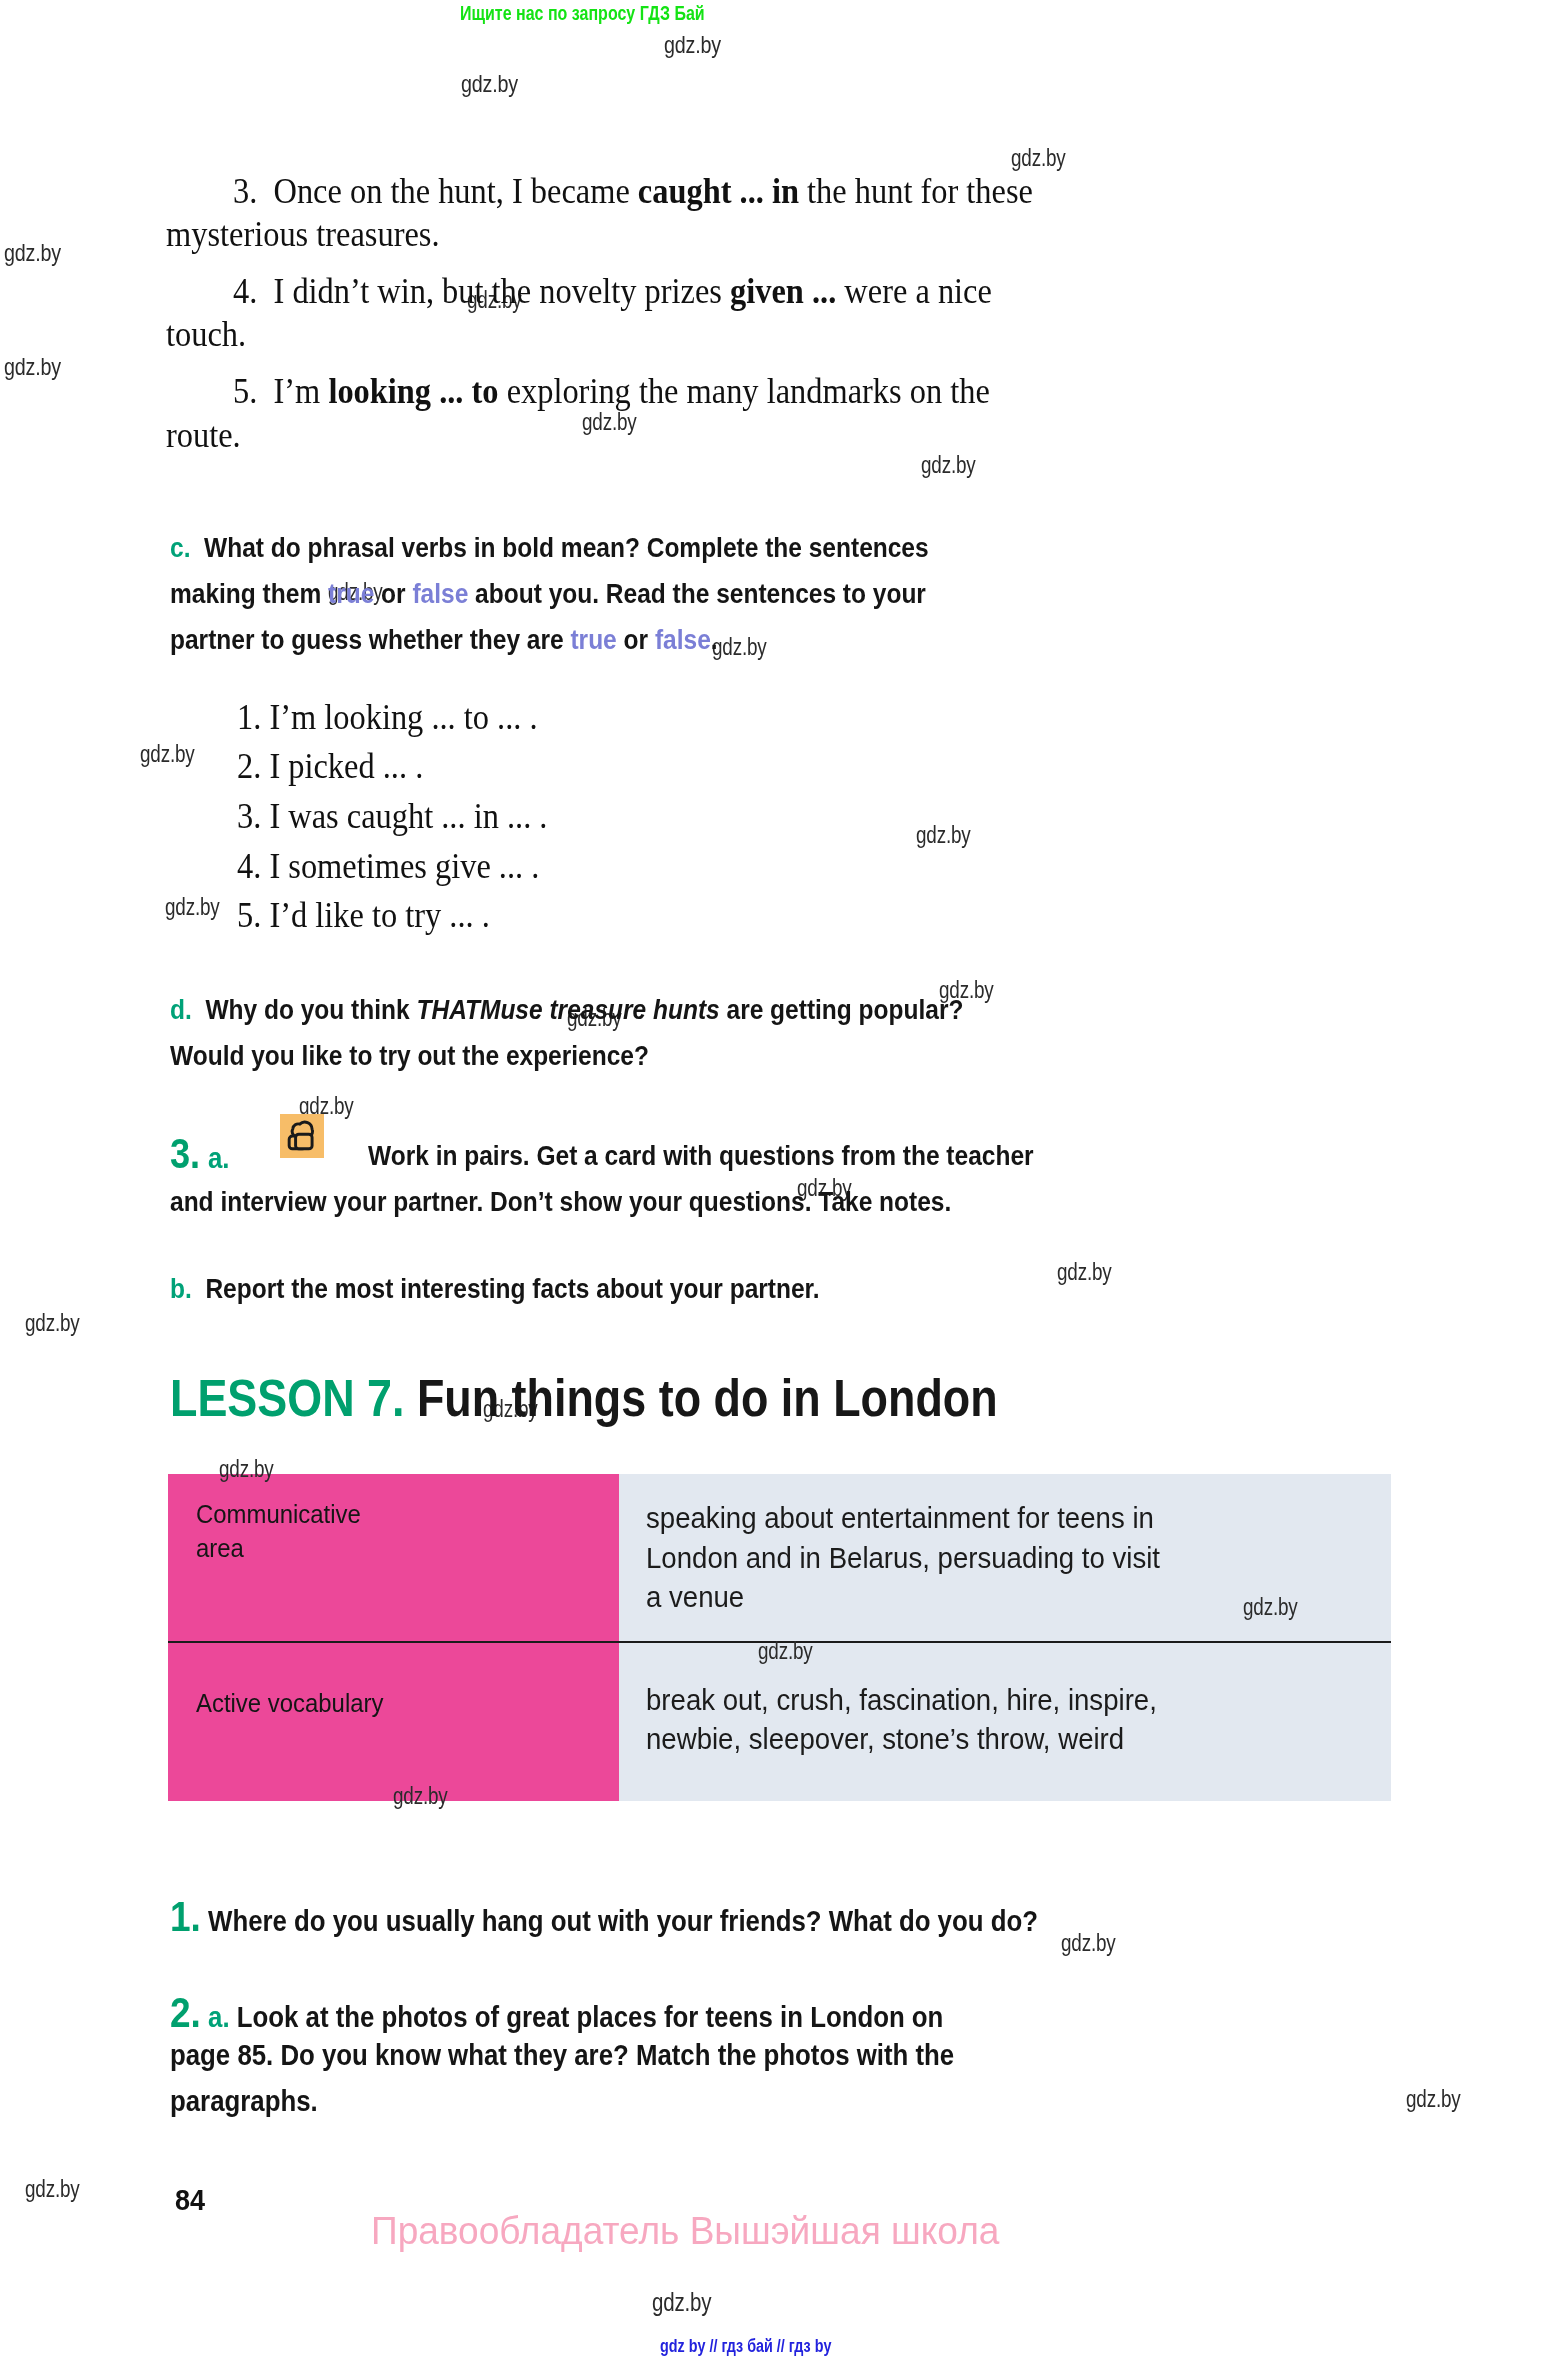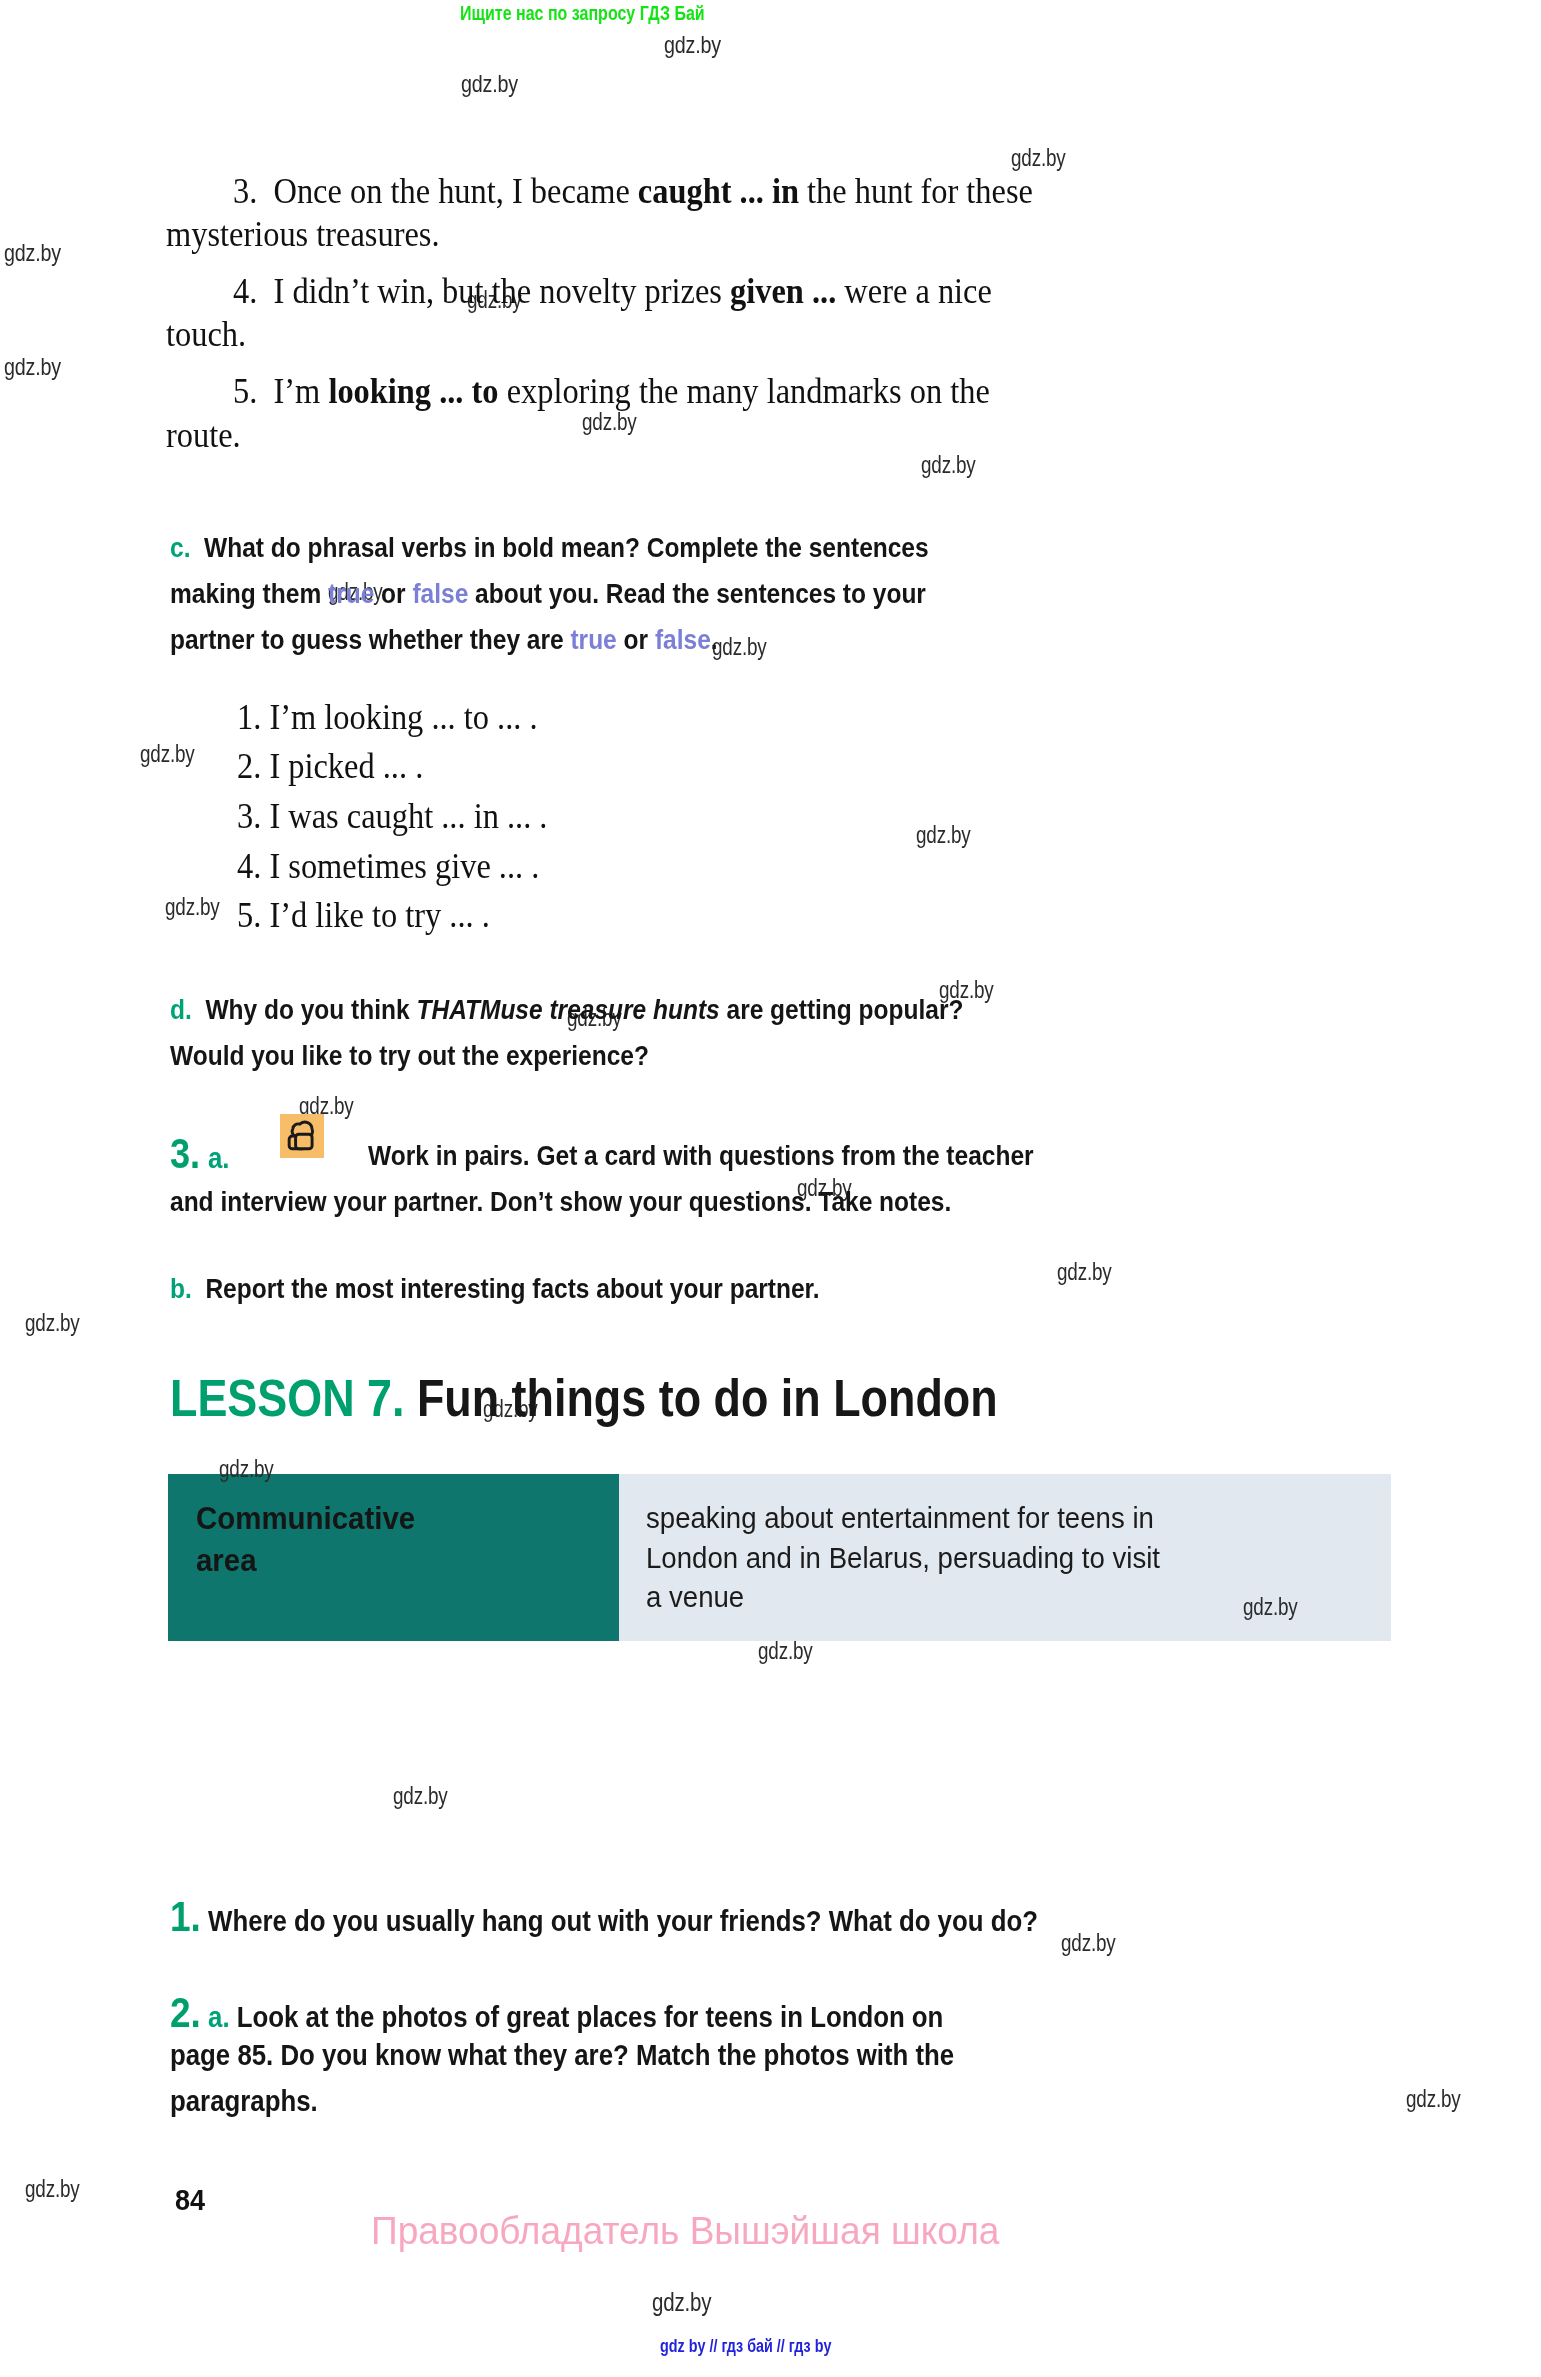--- a/index.html
+++ b/index.html
@@ -120,23 +120,23 @@
     top: 1474px;
     width: 1223px;
     border-collapse: collapse;
   }
   #info-table td {
     vertical-align: top;
     padding: 0;
   }
   .cell-key {
     width: 423px;
-    background: #0f766e;
-    font-weight: bold;
-    font-size: 32px;
+    background: #ec4899;
+    font-weight: normal;
+    font-size: 26px;
     color: #151515;
     line-height: 1.30;
     padding: 24px 0 24px 27.6px !important;
   }
   .cell-val {
     background: #e2e8f0;
     font-size: 30px;
     color: #1b1b1b;
     line-height: 1.32;
     padding: 24px 24px 24px 27.6px !important;
@@ -265,20 +265,29 @@
         <td class="cell-key">
           <span>Communicative</span><br>
           <span>area</span>
         </td>
         <td class="cell-val">
           <span>speaking about entertainment for teens in</span><br>
           <span>London and in Belarus, persuading to visit</span><br>
           <span>a venue</span>
         </td>
       </tr>
+      <tr class="row-divider">
+        <td class="cell-key" style="padding-top:44px !important; padding-bottom:57px !important;">
+          <span>Active vocabulary</span>
+        </td>
+        <td class="cell-val" style="padding-top:37px !important; padding-bottom:42px !important;">
+          <span>break out, crush, fascination, hire, inspire,</span><br>
+          <span>newbie, sleepover, stone’s throw, weird</span>
+        </td>
+      </tr>
     </tbody>
   </table>
 
   <div class="wm" style="left:219px; top:1456px; font-size:23px;">gdz.by</div>
   <div class="wm" style="left:1243px;top:1594px; font-size:23px;">gdz.by</div>
   <div class="wm" style="left:758px; top:1638px; font-size:23px;">gdz.by</div>
   <div class="wm" style="left:393px; top:1783px; font-size:23px;">gdz.by</div>
 
   <div class="instr" style="left:170px; top:1889px; font-size:30px;">
     <span class="bignum" style="font-size:43px;">1.</span>

